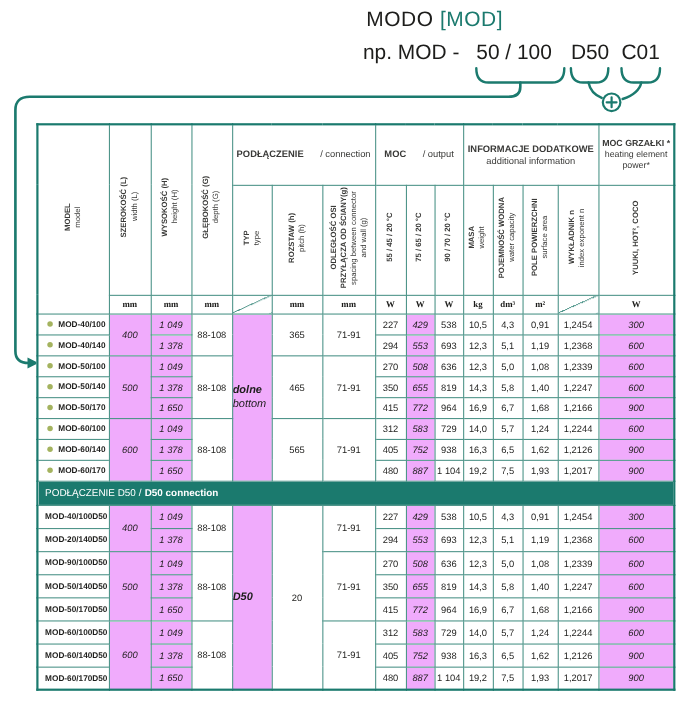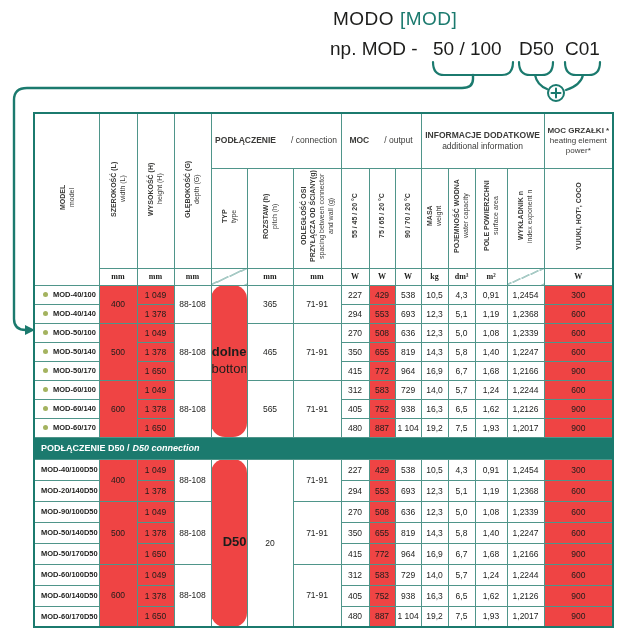--- a/index.html
+++ b/index.html
@@ -26,28 +26,28 @@
   .vert{writing-mode:vertical-rl;transform:rotate(180deg);display:inline-block;height:92px;
         font-size:7px;line-height:1.3;text-align:center;color:#3a3a38;}
   .vert b{display:block;font-weight:bold;}
   .vert .en{display:block;}
   .vert .one{display:block;font-weight:bold;}
   .unit{font-size:8px;font-weight:bold;text-align:center;color:#1d1d1b;}
   .c{font-size:8.5px;text-align:center;color:#1d1d1b;}
   .model{font-size:7.5px;font-weight:bold;text-align:left;white-space:nowrap;padding-left:6px;}
   .model .dot{display:inline-block;width:5px;height:5px;border-radius:50%;background:#a4b35f;
               margin:0 5px 1px 2px;vertical-align:middle;}
-  .shade{background:#ef4444;}
-  .typcell{font-size:13px;text-align:right;line-height:1.3;border-radius:14px;}
+  .shade{background:#f0abfc;font-style:italic;}
+  .typcell{font-size:10px;text-align:left;line-height:1.3;}
   .typcell b{display:block;font-weight:bold;}
   .typcell .en{display:block;}
   .diag{background:linear-gradient(to bottom right,#fff 48.5%,#4f958a 48.5%,#4f958a 51.5%,#fff 51.5%);}
   .bandcell{background:#1b7a6e;color:#fff;font-size:9px;text-align:left;padding-left:6px;}
-  .bandcell b{font-weight:bold;}
-  .bandcell .en-inline{margin-left:3px;font-weight:bold;font-style:italic;}
+  .bandcell b{font-weight:normal;}
+  .bandcell .en-inline{margin-left:3px;font-weight:bold;}
 </style>
 </head>
 <body>
 
 <div class="page">
 
   <div class="t1">
     <span>MODO</span>
     <span class="code">[MOD]</span>
   </div>

